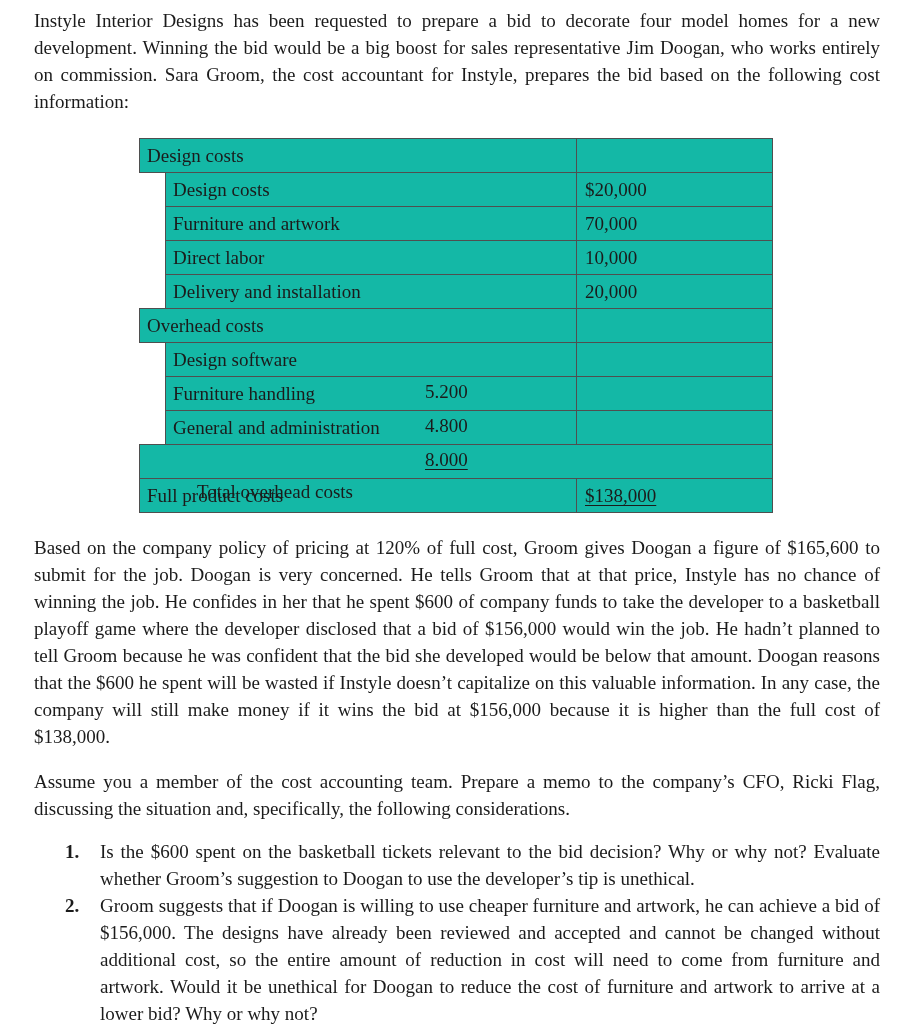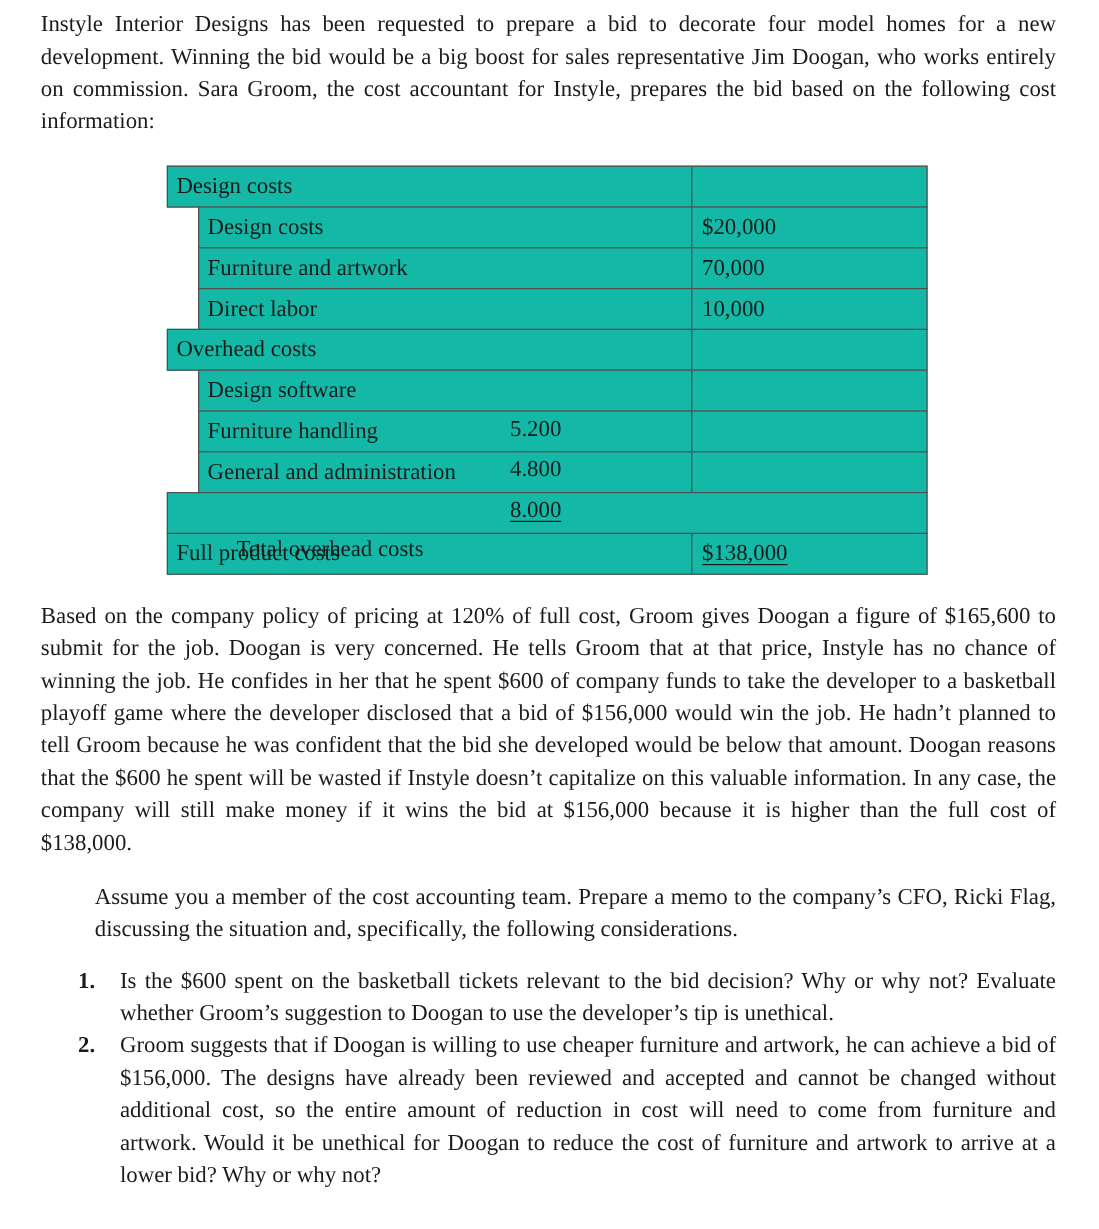--- a/index.html
+++ b/index.html
@@ -10,21 +10,21 @@
     font-size:19px;
     line-height:27px;
   }
   .page { padding:7px 36px 0 34px; width:916px; }
   .para {
     text-align:justify;
     text-justify:inter-word;
   }
   .para + .para { margin-top:0; }
   #p-situation { margin-top:21px; }
-  #p-assignment { margin-top:18px;margin-left:45px; }
+  #p-assignment { margin-top:18px; }
 
   
   .cost-table { margin:24px 0 0 105px; }
   .trow {
     display:flex;
     height:35px;
     border:1px solid #4f4f4f;
     margin-top:-1px;
     background:#14b8a6;
     width:634px;
@@ -79,20 +79,25 @@
       <div class="c2"></div>
       <div class="c3">70,000</div>
     </div>
 
     <div class="trow inset">
       <div class="c1">Direct labor</div>
       <div class="c2"></div>
       <div class="c3">10,000</div>
     </div>
 
+    <div class="trow inset">
+      <div class="c1">Delivery and installation</div>
+      <div class="c2"></div>
+      <div class="c3">20,000</div>
+    </div>
 
     <div class="trow outer">
       <div class="c1">Overhead costs</div>
       <div class="c2"></div>
       <div class="c3"></div>
     </div>
 
     <div class="trow inset">
       <div class="c1">Design software</div>
       <div class="c2">5.200</div>

